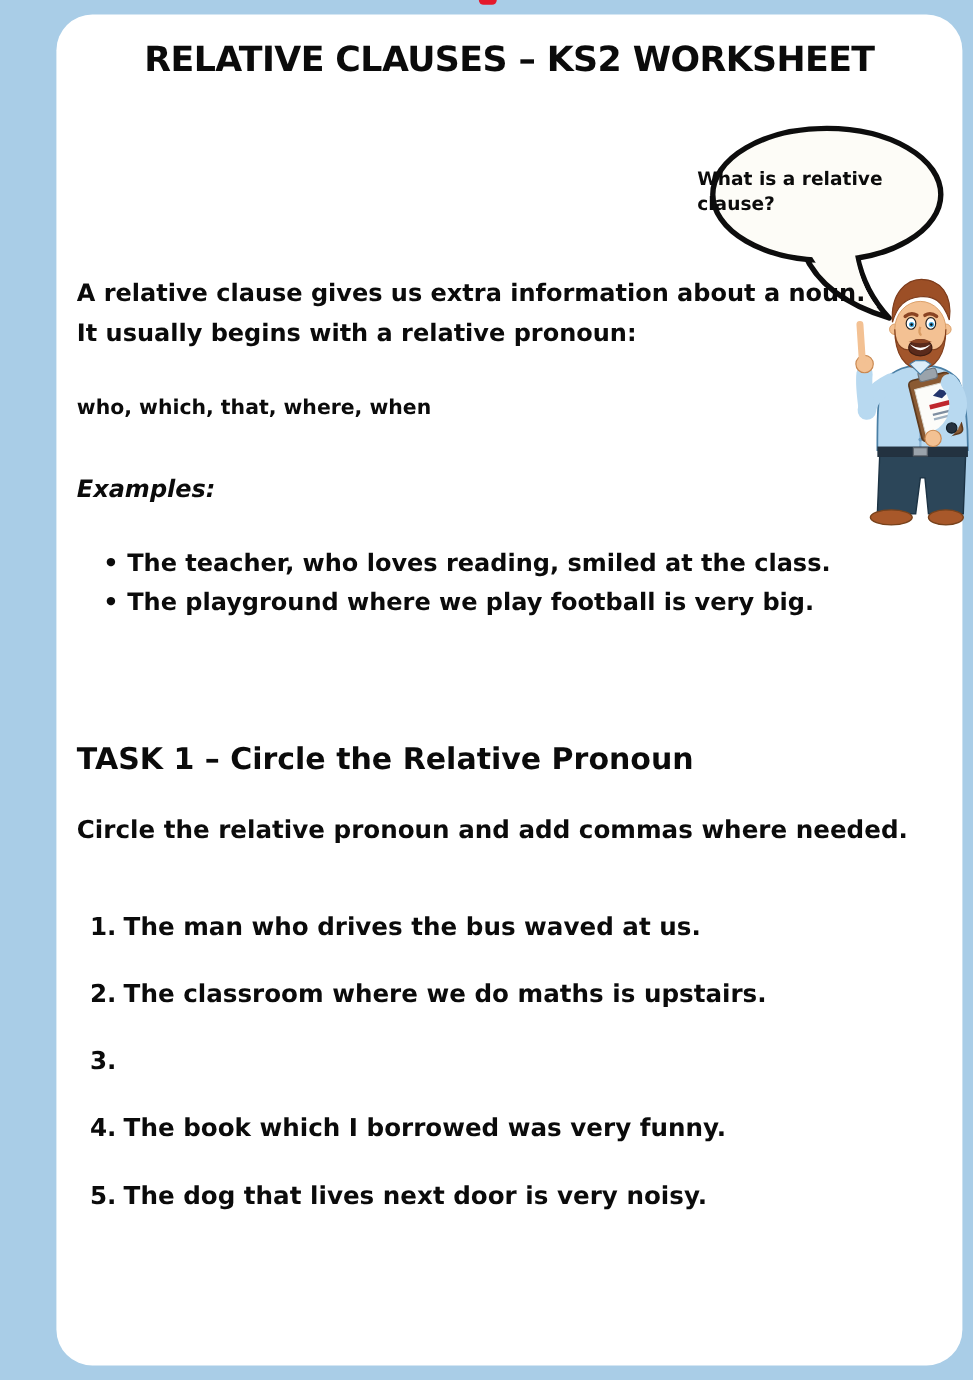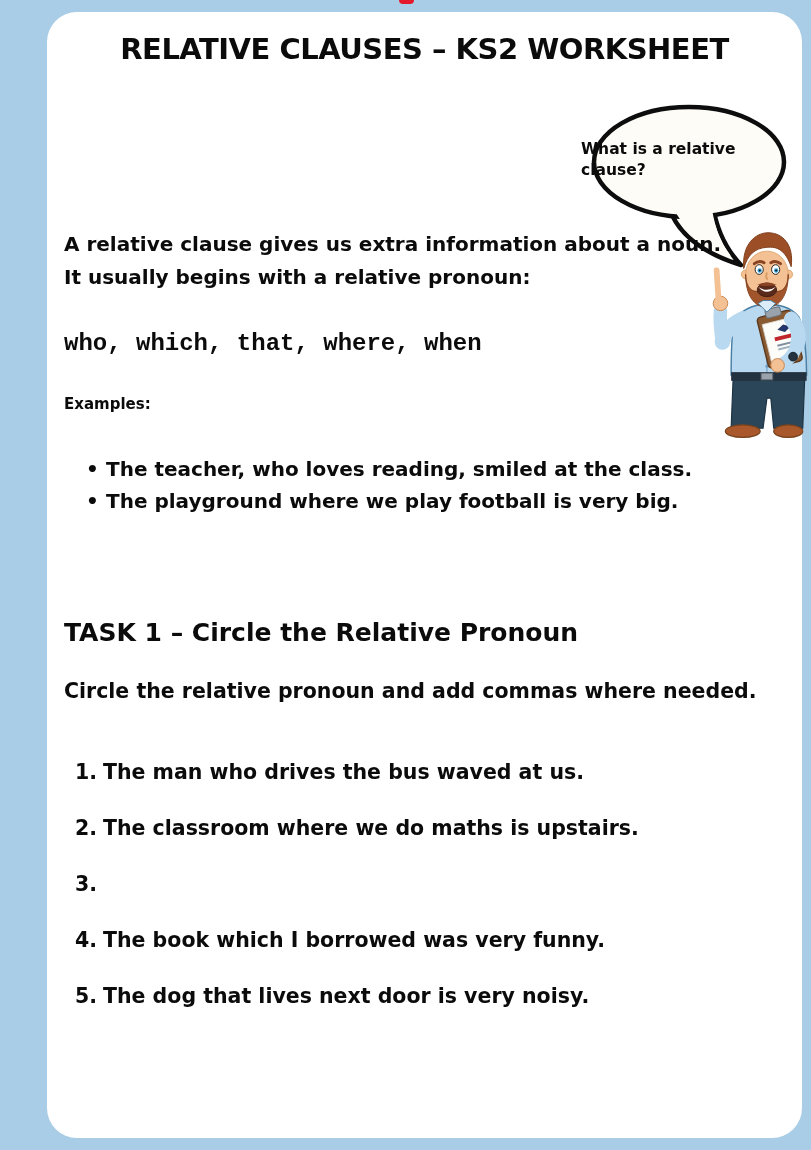--- a/index.html
+++ b/index.html
@@ -29,25 +29,25 @@
     position: absolute; left: 534px; top: 127px; width: 182px;
     text-align: left; font-size: 15.5px; line-height: 21px; font-weight: 700;
   }
   .char-svg { position: absolute; left: 628px; top: 208px; width: 150px; height: 221px; }
   .para {
     position: absolute; left: 17px; top: 216px; width: 662px;
     font-size: 20px; line-height: 33px; font-weight: 700;
   }
   .pronouns {
     position: absolute; left: 17px; top: 318px;
-    font-size: 24px; font-weight: 700; white-space: nowrap; font-family: Liberation Mono, monospace;
+    font-size: 17px; font-weight: 700; white-space: nowrap;
   }
   .examples-label {
     position: absolute; left: 17px; top: 383px;
-    font-size: 15px; font-weight: 700;
+    font-size: 20px; font-weight: 700; font-style: italic;
   }
   .examples {
     position: absolute; left: 39px; top: 441px; width: 730px;
     list-style: none; font-size: 20px; font-weight: 700;
   }
   .examples li { display: flex; line-height: 32px; white-space: nowrap; }
   .examples .dot { width: 12px; flex: 0 0 12px; margin-right: 8px; }
   .task-heading {
     position: absolute; left: 17px; top: 606px;
     font-size: 25px; font-weight: 800; white-space: nowrap;

